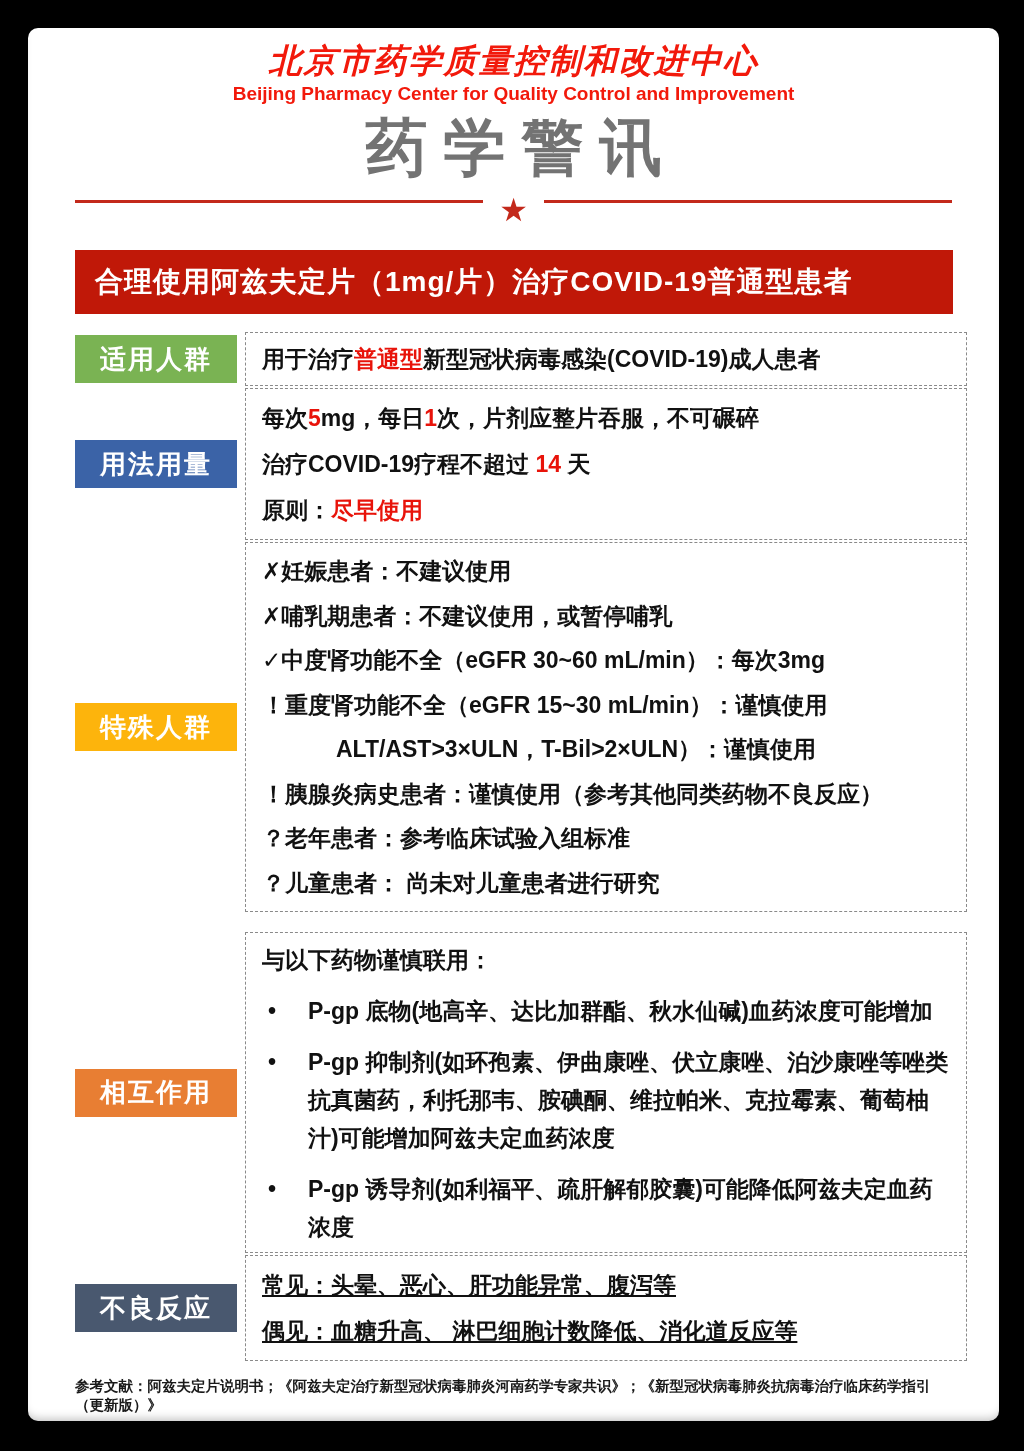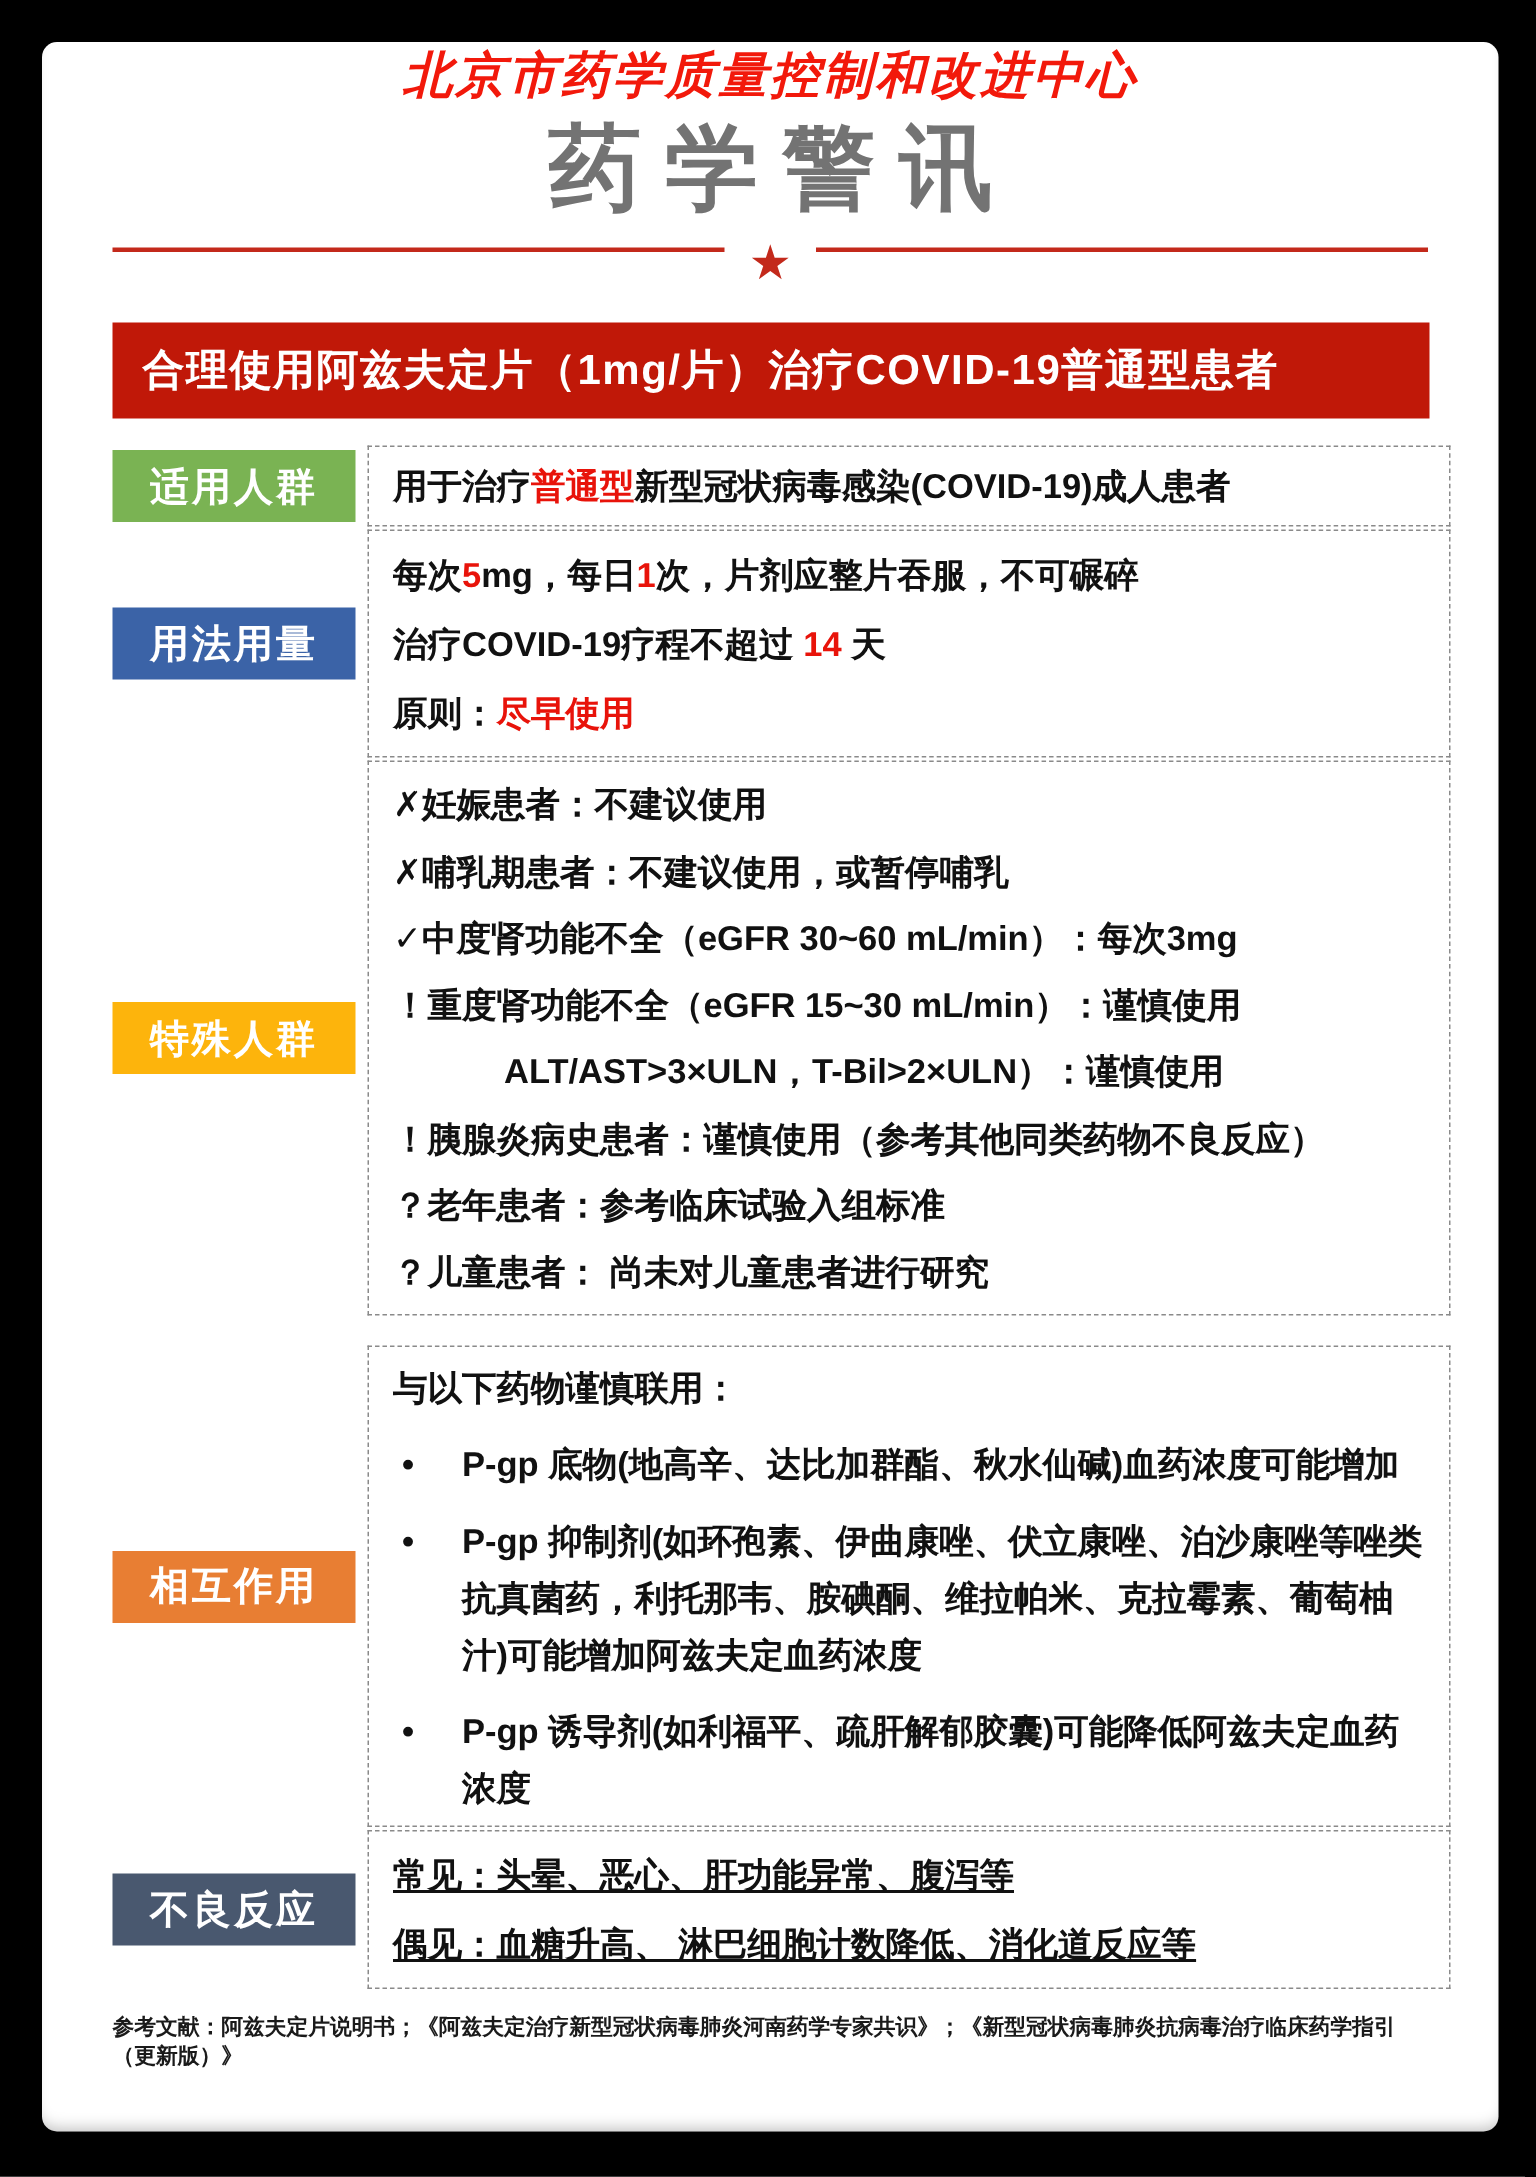--- a/index.html
+++ b/index.html
@@ -7,21 +7,21 @@
   body {
     width:1024px; height:1451px; position:relative;
     font-family:"Liberation Sans","DejaVu Sans",sans-serif;
   }
   .page {
     position:absolute; left:28px; top:28px; width:971px; height:1393px;
     background:#fff; border-radius:10px; overflow:hidden;
     box-shadow:inset 0 -8px 10px -6px rgba(0,0,0,.25);
   }
   
-  .header { text-align:center; padding-top:1px; }
+  .header { text-align:center; padding-top:12px; }
   .org-cn {
     font-family:"DejaVu Serif","Liberation Serif",serif;
     font-style:italic; font-weight:bold;
     font-size:33px; line-height:42px; color:#f2190b; letter-spacing:2px;
   }
   .org-en {
     font-size:19px; line-height:24px; font-weight:bold; color:#f2190b;
   }
   .big-title {
     font-size:62px; line-height:80px; margin-top:2px;
@@ -70,20 +70,21 @@
     margin:16px 47px 0 47px; font-size:14.5px; color:#1a1a1a; font-weight:600;
   }
 </style>
 </head>
 <body>
 
 <div class="page">
 
   <div class="header">
     <div class="org-cn">北京市药学质量控制和改进中心</div>
+    <div class="org-en">Beijing Pharmacy Center for Quality Control and Improvement</div>
     <div class="big-title">药学警讯</div>
     <div class="divider">
       <div class="hr"></div>
       <div class="star">★</div>
       <div class="hr"></div>
     </div>
   </div>
 
   <div class="banner">合理使用阿兹夫定片（1mg/片）治疗COVID-19普通型患者</div>
 

